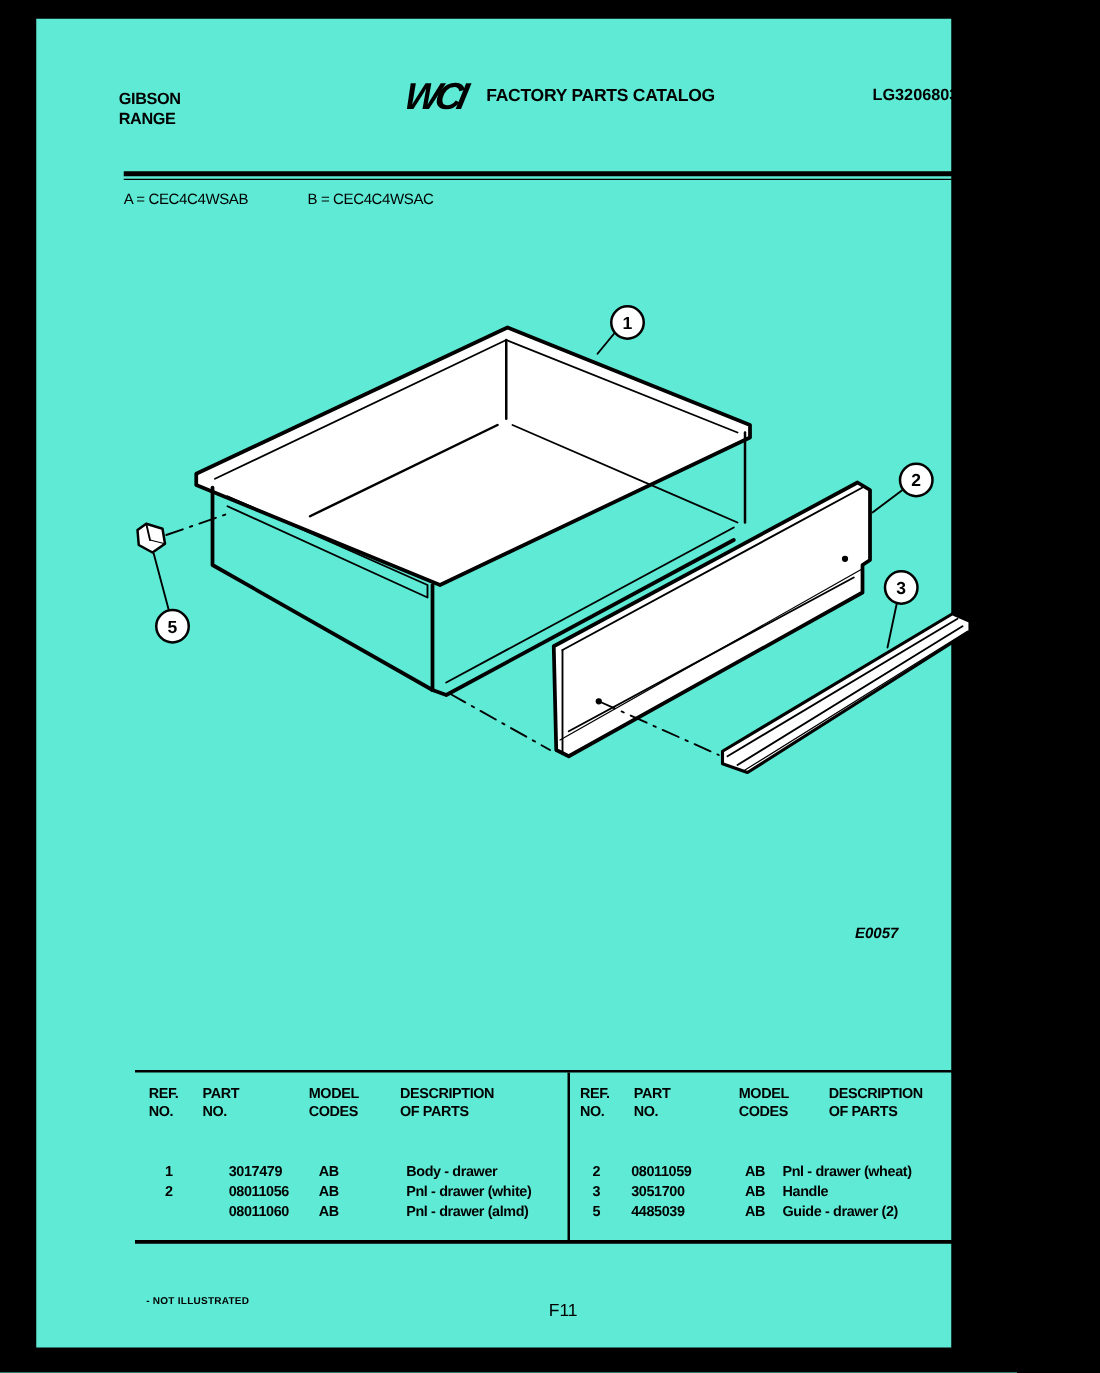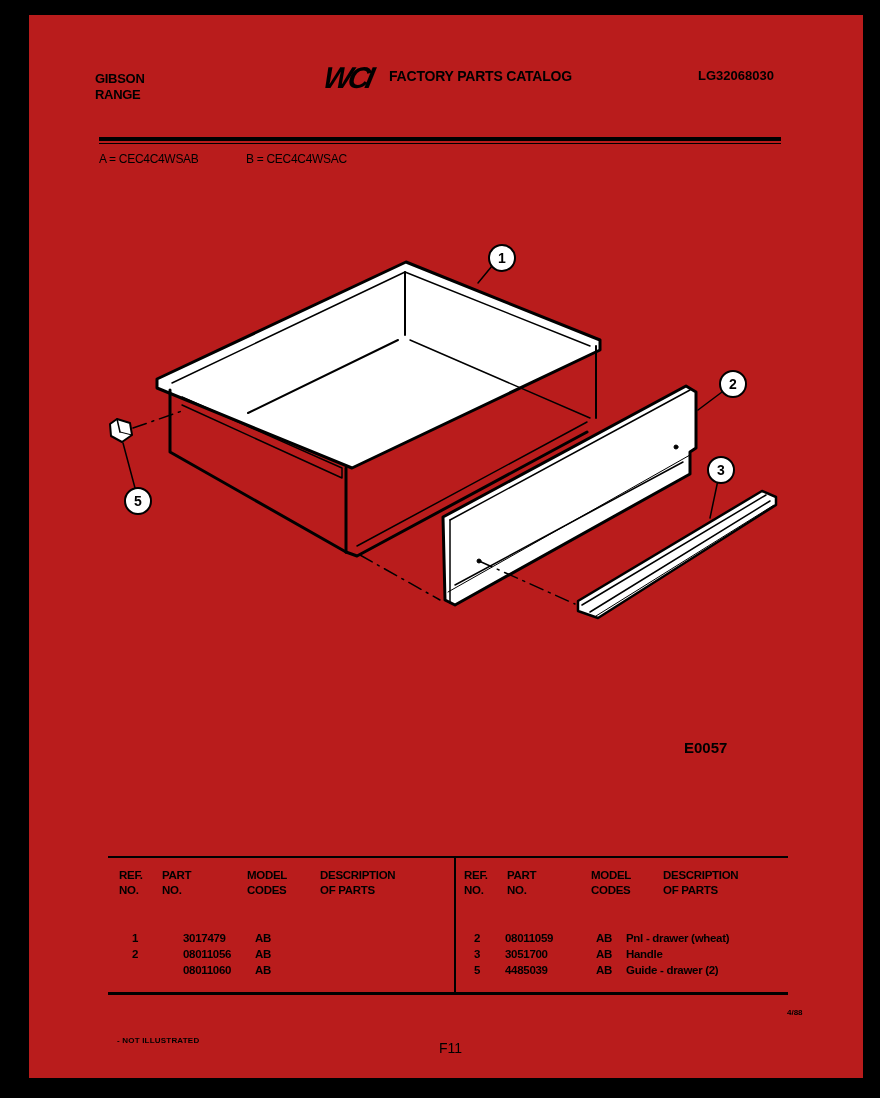--- a/index.html
+++ b/index.html
@@ -1,33 +1,33 @@
 <!DOCTYPE html>
 <html><head>
   <meta charset="utf-8">
   <style>
     html, body { margin: 0; padding: 0; }
     body {
       width: 880px; height: 1098px; background: #000; position: relative; overflow: hidden;
       font-family: "Liberation Sans", sans-serif; color: #000;
     }
     .page {
-      position: absolute; left: 29px; top: 15px; width: 834px; height: 1063px; background: #b91c1c;
+      position: absolute; left: 29px; top: 15px; width: 732px; height: 1063px; background: #5eead4;
     }
     .abs { position: absolute; }
     .hdr-left { left: 66px; top: 56px; font-size: 13px; line-height: 16px; font-weight: bold; letter-spacing: -0.3px; }
     .logo { left: 295px; top: 46px; font-size: 30px; font-weight: bold; font-style: italic; letter-spacing: -4px; transform: skewX(-12deg); }
     .catalog-title { left: 360px; top: 53px; font-size: 14px; font-weight: bold; letter-spacing: -0.2px; }
     .catalog-id { left: 658px; top: 53px; font-size: 13px; font-weight: bold; padding-left: 11px; }
     .rule-top { left: 70px; top: 122px; width: 682px; height: 4px; background: #000; }
     .rule-top2 { left: 70px; top: 128px; width: 682px; height: 1px; background: #000; }
     .models { top: 137px; font-size: 12px; font-weight: normal; letter-spacing: -0.3px; }
     .diagram { left: 0; top: 0; }
     .callout-num { font-family: "Liberation Sans", sans-serif; font-weight: bold; font-size: 14px; }
-    .ref-code { left: 655px; top: 724px; font-size: 15px; font-weight: bold; }
+    .ref-code { left: 655px; top: 724px; font-size: 12px; font-weight: bold; font-style: italic; }
     .table-rule-top { left: 79px; top: 841px; width: 680px; height: 2px; background: #000; }
     .table-rule-bot { left: 79px; top: 977px; width: 680px; height: 3px; background: #000; }
     .table-divider { left: 425px; top: 843px; width: 2px; height: 136px; background: #000; }
     .th { font-size: 11.5px; font-weight: bold; line-height: 15px; letter-spacing: -0.3px; }
     .td { font-size: 11.5px; font-weight: bold; line-height: 16px; letter-spacing: -0.3px; }
     .footer-left { left: 88px; top: 1021px; font-size: 8px; font-weight: bold; letter-spacing: 0.2px; }
     .page-num { left: 410px; top: 1025px; font-size: 14px; font-weight: normal; }
     .footer-right { left: 730px; top: 993px; font-size: 8px; font-weight: bold; margin-left: 28px; }
   </style>
 </head>
@@ -174,20 +174,25 @@
   <div class="abs td" style="left:134px; top:915px;margin-left:20px;">
     <div>3017479</div>
     <div>08011056</div>
     <div>08011060</div>
   </div>
   <div class="abs td" style="left:226px; top:915px;">
     <div>AB</div>
     <div>AB</div>
     <div>AB</div>
   </div>
+  <div class="abs td" style="left:296px; top:915px;">
+    <div>Body - drawer</div>
+    <div>Pnl - drawer (white)</div>
+    <div>Pnl - drawer (almd)</div>
+  </div>
 
   <div class="abs td" style="left:445px; top:915px;">
     <div>2</div>
     <div>3</div>
     <div>5</div>
   </div>
   <div class="abs td" style="left:476px; top:915px;">
     <div>08011059</div>
     <div>3051700</div>
     <div>4485039</div>

